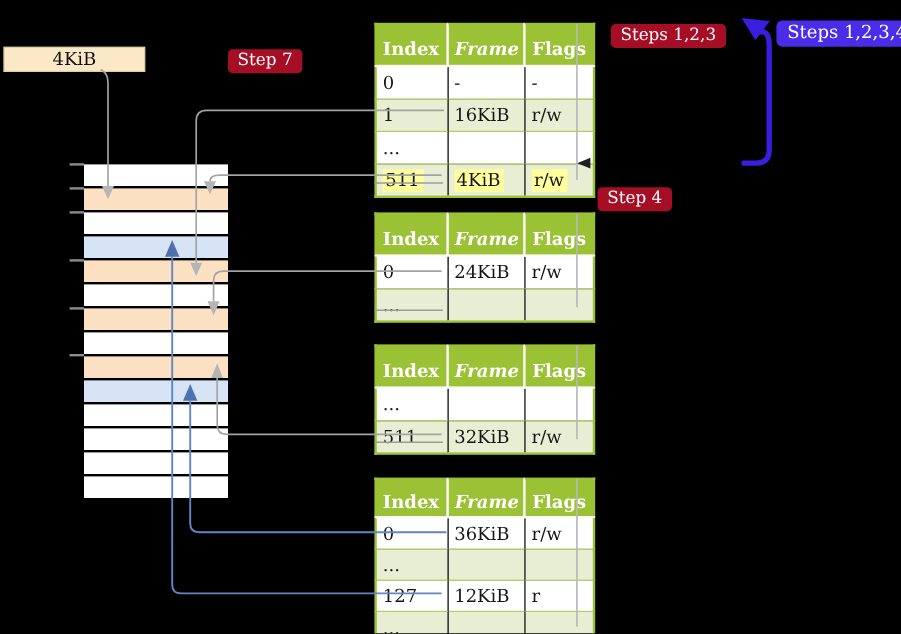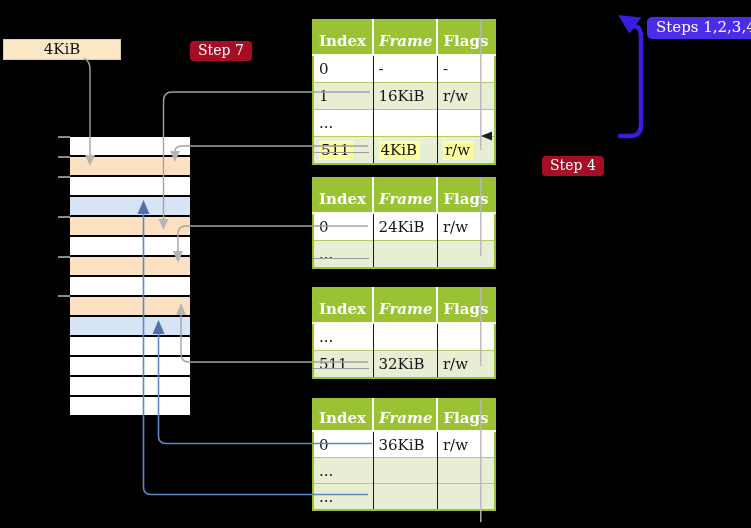--- a/index.html
+++ b/index.html
@@ -16,21 +16,21 @@
   
   .badge{
     position:absolute;color:#fff;font-size:14px;line-height:17px;
     padding:1px 8px 2px 8px;border-radius:4px;white-space:nowrap;
   }
   .badge--red{background:var(--badge_red,#a60e25);}
   .badge--blue{background:var(--badge_blue,#4b2de9);border-radius:5px;font-size:15px;padding:2px 9px 3px 9px;}
   .badge--step0{left:190px;top:41px;}
   .badge--steps123{left:509px;top:20px;}
   .badge--steps1234{left:647px;top:17px;}
-  .badge--step4{left:542px;top:156px;text-align:right;}
+  .badge--step4{left:498px;top:156px;text-align:right;}
   
   .memcol{
     position:absolute;left:70px;top:137px;width:120px;height:278px;
     display:grid;grid-template-rows:repeat(14,1fr);row-gap:2px;
   }
   .mcell{width:100%;}
   .mcell--white{background:#ffffff;}
   .mcell--peach{background:var(--cell_peach,#fce0c2);}
   .mcell--blue{background:var(--cell_blue,#d6e4f5);}
   .tick{position:absolute;left:58px;width:12px;height:2px;background:#8c8c8c;}
@@ -71,20 +71,21 @@
   .under-gray{stroke:#9b9b9b;stroke-width:1.2;}
 </style>
 </head>
 <body>
 
 <div class="stage">
 
   <div class="frame-label">4KiB</div>
 
   <span class="badge badge--red badge--step0">Step 7</span>
+  <span class="badge badge--red badge--steps123">Steps 1,2,3</span>
   <span class="badge badge--blue badge--steps1234">Steps 1,2,3,4</span>
   <span class="badge badge--red badge--step4">Step 4</span>
 
   <div class="memcol">
       <div class="mcell mcell--white"></div>
       <div class="mcell mcell--peach"></div>
       <div class="mcell mcell--white"></div>
       <div class="mcell mcell--blue"></div>
       <div class="mcell mcell--peach"></div>
       <div class="mcell mcell--white"></div>
@@ -189,20 +190,25 @@
       <tbody>
         <tr class="row-white">
           <td>0</td>
           <td>36KiB</td>
           <td>r/w</td>
         </tr>
         <tr class="row-green">
           <td>...</td>
           <td></td>
           <td></td>
+        </tr>
+        <tr class="row-white">
+          <td>127</td>
+          <td>12KiB</td>
+          <td>r</td>
         </tr>
         <tr class="row-green">
           <td>...</td>
           <td></td>
           <td></td>
         </tr>
       </tbody>
     </table>
 
   <svg class="connectors" viewBox="0 0 751 528">

